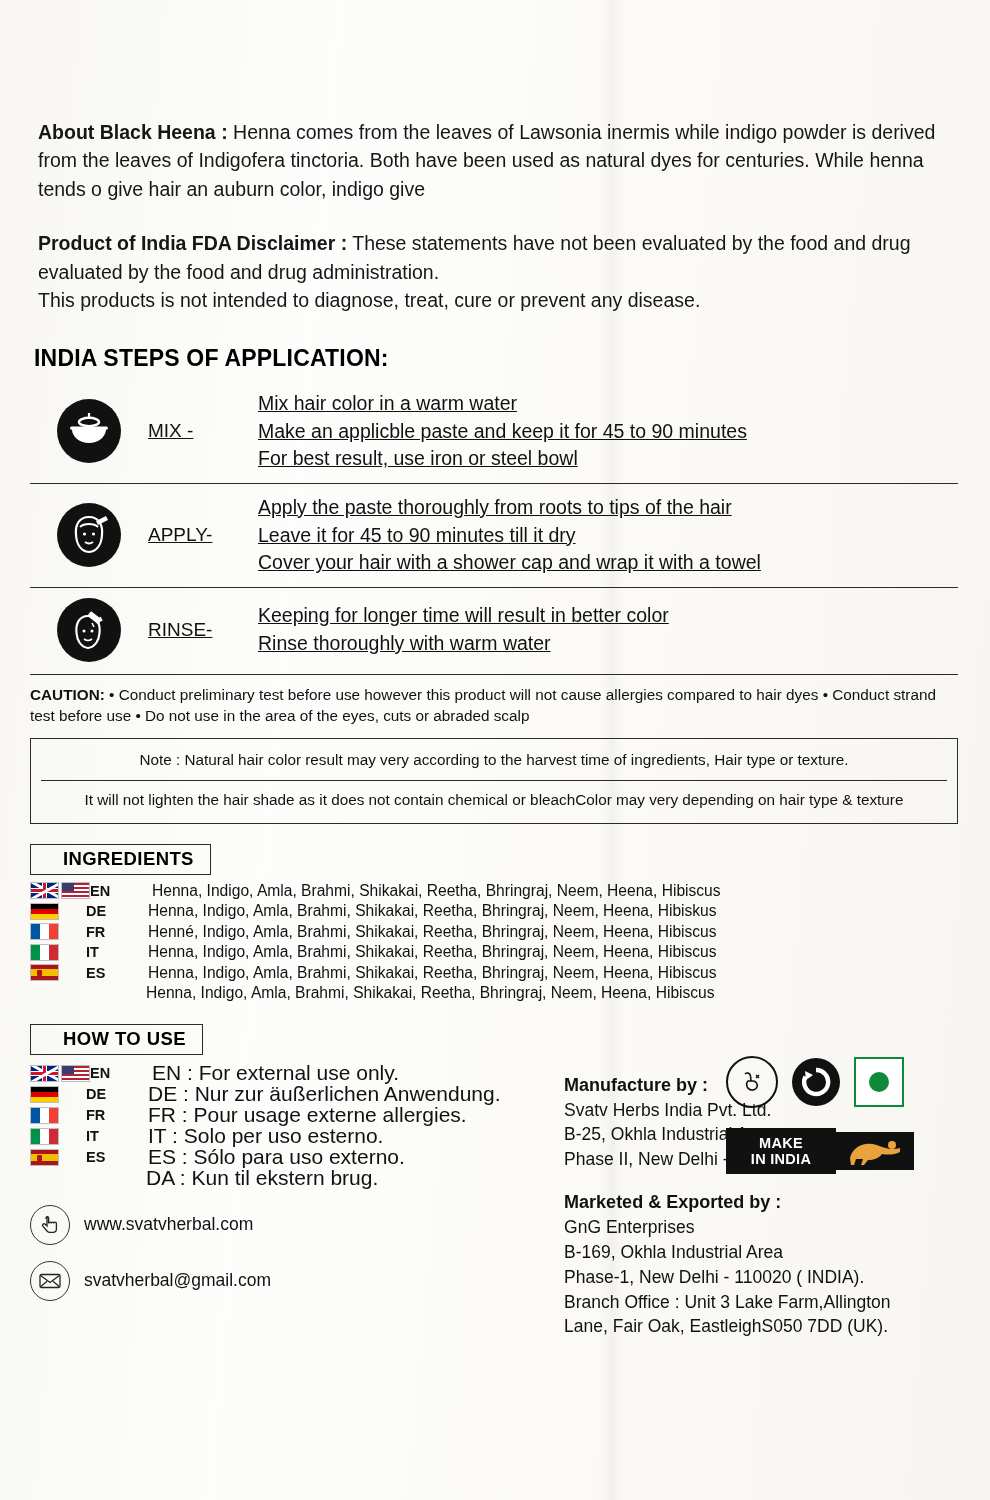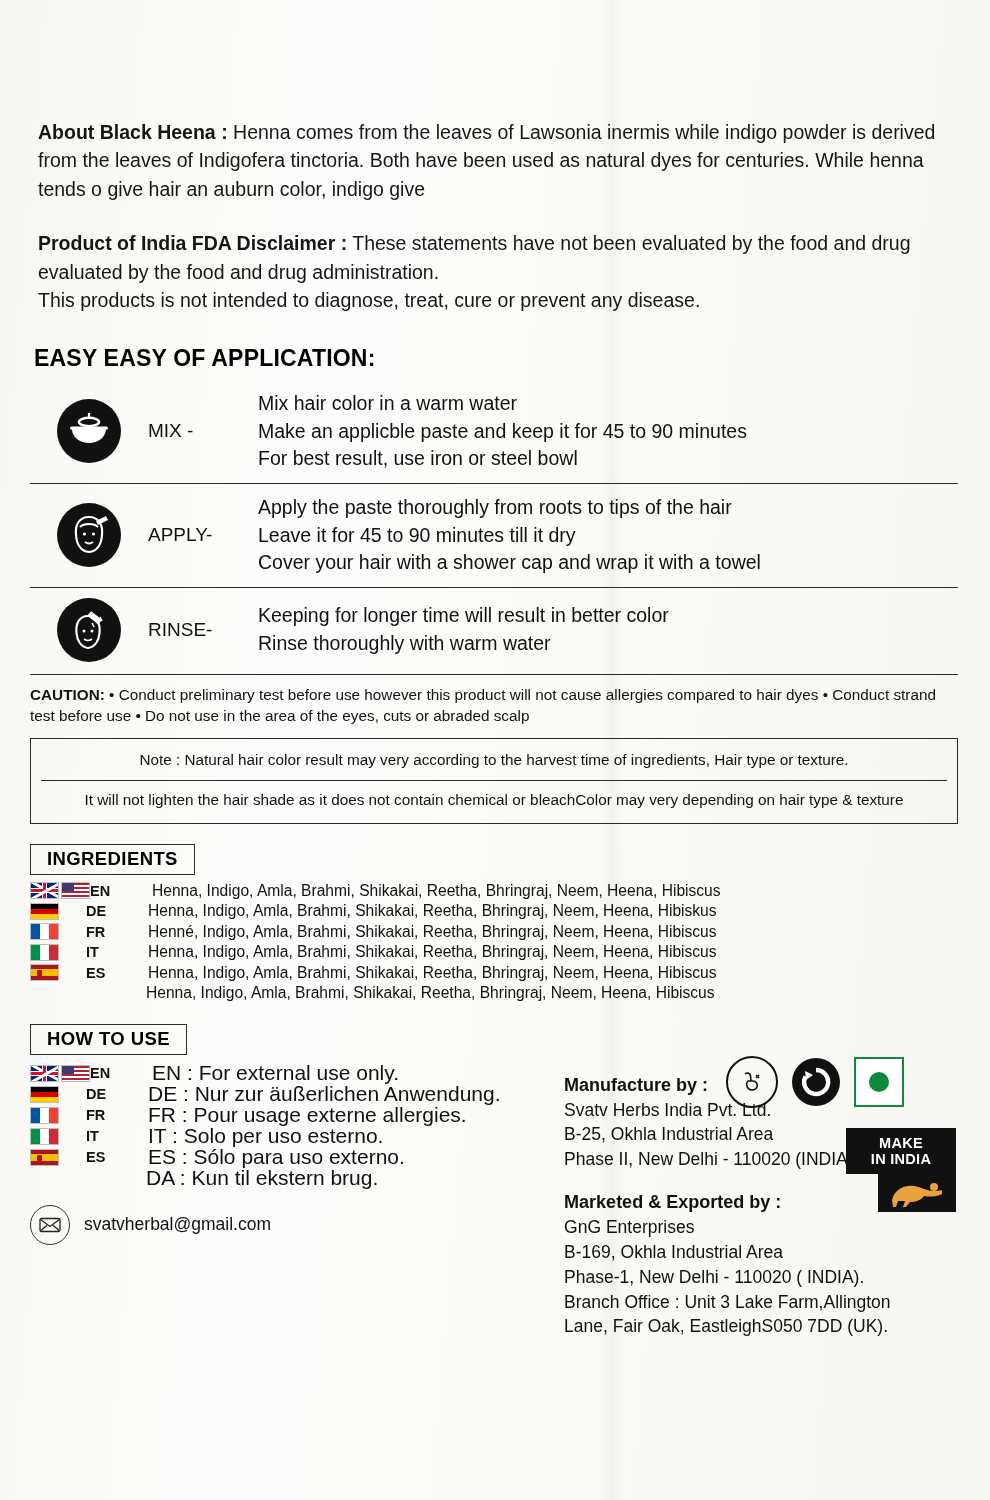--- a/index.html
+++ b/index.html
@@ -54,21 +54,21 @@
     letter-spacing: 0.2px;
     margin: 30px 0 8px 0;
     padding-left: 4px;
     color: #000;
   }
   .steps-table {
     width: 100%;
     border-collapse: collapse;
   }
   .steps-table tr + tr td { border-top: 1.4px solid #2b2b2b; }
-  .steps-table td { padding: 10px 0 10px 0; vertical-align: middle; }
+  .steps-table td { padding: 10px 0 10px 0; vertical-align: middle; text-decoration: underline; }
   .col-icon { width: 118px; text-align: center; }
   .col-label { width: 110px; font-size: 19px; color: #111; }
   .col-text { font-size: 19.5px; line-height: 1.42; color: #111; padding-left: 4px; }
 
   .icon-circle {
     width: 64px; height: 64px;
     border-radius: 50%;
     background: #111;
     display: inline-flex;
     align-items: center;
@@ -97,21 +97,21 @@
     font-size: 15.3px;
     line-height: 1.55;
     color: #111;
   }
   .note-line-1 { border-bottom: 1.2px solid #2b2b2b; padding-bottom: 8px; margin-bottom: 7px; }
 
   
   .sec-head {
     display: inline-block;
     border: 1.4px solid #2b2b2b;
-    padding: 3px 16px 4px 16px;
+    padding: 3px 16px 4px 32px;
     font-size: 18.5px;
     font-weight: 700;
     letter-spacing: 0.4px;
     color: #000;
     margin-top: 20px;
   }
 
   
   .lang-block { position: relative; margin-top: 6px; }
   .lang-row {
@@ -198,21 +198,21 @@
   }
   .badge-veg {
     width: 46px; height: 46px;
     border: 2.5px solid #0f8a3c;
     display: flex; align-items: center; justify-content: center;
     background: #fff;
   }
   .badge-veg .dot {
     width: 20px; height: 20px; border-radius: 50%; background: #0f8a3c;
   }
-  .badge-row-2 { display: flex; align-items: flex-end; margin-top: 20px; flex-direction: column; }
+  .badge-row-2 { display: flex; align-items: center; margin-top: 20px; }
   .make-in-india {
     background: #111;
     color: #fff;
     font-size: 14.5px;
     font-weight: 700;
     line-height: 1.12;
     padding: 7px 10px;
     text-align: center;
     letter-spacing: 0.3px;
     display: flex; align-items: center; justify-content: center;
@@ -273,21 +273,21 @@
       <span class="lbl">About Black Heena :</span><span> Henna comes from the leaves of Lawsonia inermis while indigo powder is derived from the leaves of Indigofera tinctoria. Both have been used as natural dyes for centuries. While henna tends o give hair an auburn color, indigo give</span>
     </div>
 
     
     <div class="para" id="fda-para">
       <span class="lbl">Product of India FDA Disclaimer :</span><span> These statements have not been evaluated by the food and drug evaluated by the food and drug administration.</span>
       <div>This products is not intended to diagnose, treat, cure or prevent any disease.</div>
     </div>
 
     
-    <div class="steps-title">EASY EASY OF APPLICATION:</div>
+    <div class="steps-title">INDIA STEPS OF APPLICATION:</div>
 
     <table class="steps-table">
       <tbody>
           <tr>
         <td class="col-icon">
           <span class="icon-circle">
             <svg width="46" height="40" viewBox="0 0 46 40">
               <ellipse cx="23" cy="11" rx="10" ry="4.2" fill="none" stroke="#fff" stroke-width="2.4"></ellipse>
               <path d="M6 18 H40 A17 14 0 0 1 6 18 Z" fill="#fff"></path>
               <rect x="4" y="15.5" width="38" height="3.2" rx="1.6" fill="#fff"></rect>
@@ -458,20 +458,28 @@
             <span class="how-text">ES : Sólo para uso externo.</span>
           </div>
           <div class="how-lang-row">
             <span class="flag-spacer"></span>
             <span class="flag-spacer"></span>
             <span class="code"></span>
             <span class="how-text">DA : Kun til ekstern brug.</span>
           </div>
         </div>
 
+        <div class="contact-row">
+          <span class="contact-icon">
+            <svg width="20" height="20" viewBox="0 0 20 20">
+              <path d="M7 3 v8 l-2-2 a1.6 1.6 0 0 0-2.2 2.2 L7 16 a4 4 0 0 0 3 1.4 h3 a3.4 3.4 0 0 0 3.4-3.4 V8.5 a1.3 1.3 0 0 0-2.6 0 a1.3 1.3 0 0 0-2.6 0 a1.3 1.3 0 0 0-2.6 0 V3 a1.3 1.3 0 0 0-2.6 0 Z" fill="none" stroke="#222" stroke-width="1.3"></path>
+            </svg>
+          </span>
+          <span class="contact-text">www.svatvherbal.com</span>
+        </div>
 
         <div class="contact-row">
           <span class="contact-icon">
             <svg width="22" height="16" viewBox="0 0 22 16">
               <rect x="1" y="1.5" width="20" height="13" rx="1.5" fill="none" stroke="#222" stroke-width="1.3"></rect>
               <path d="M1.6 2.4 L11 9.4 L20.4 2.4" fill="none" stroke="#222" stroke-width="1.3"></path>
               <path d="M1.6 13.8 L8 8.2 M20.4 13.8 L14 8.2" fill="none" stroke="#222" stroke-width="1.2"></path>
             </svg>
           </span>
           <span class="contact-text">svatvherbal@gmail.com</span>

